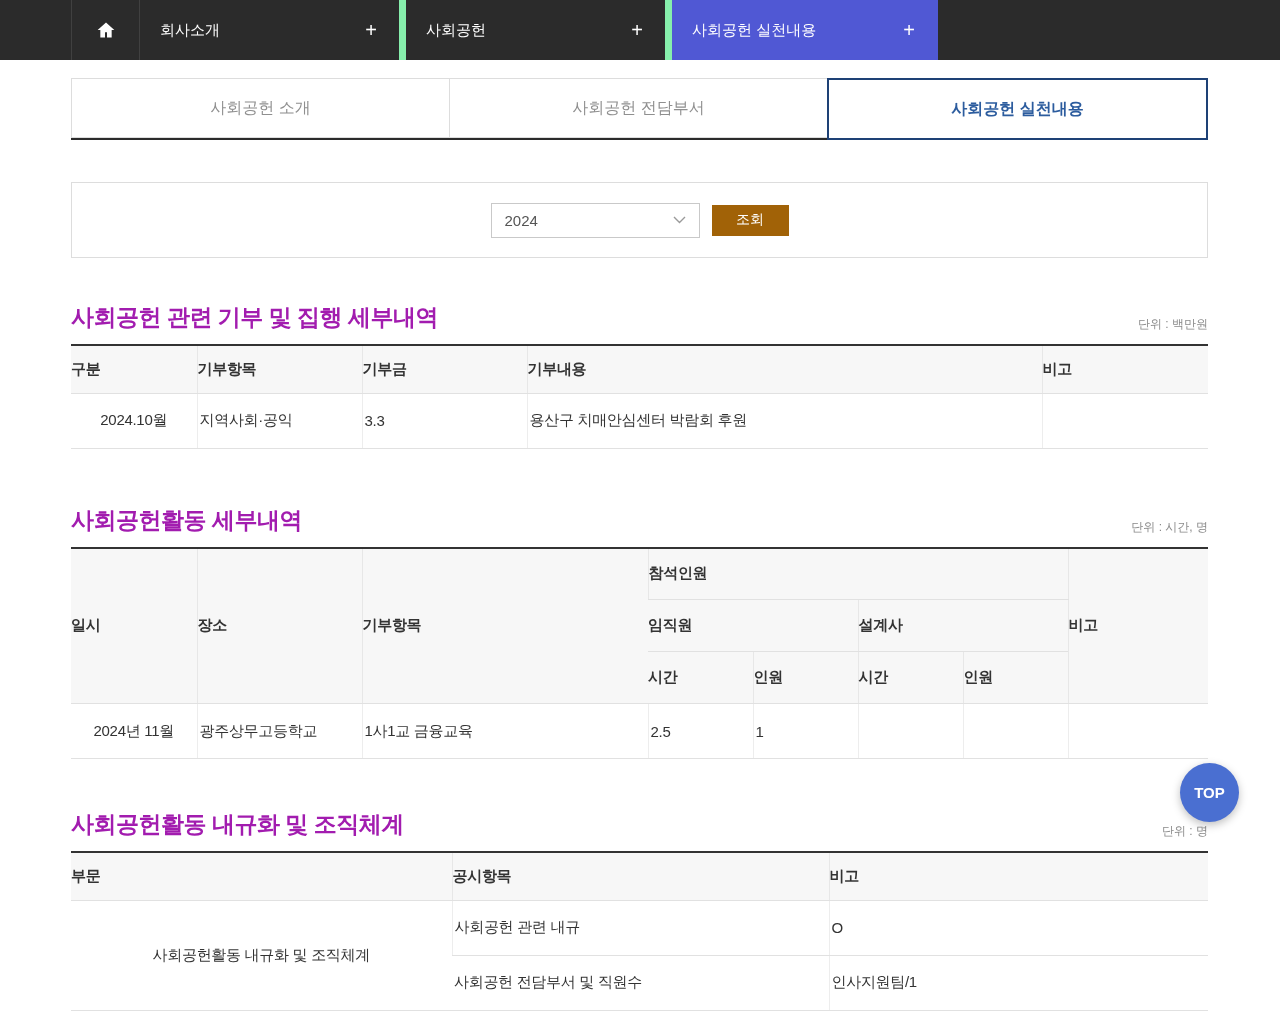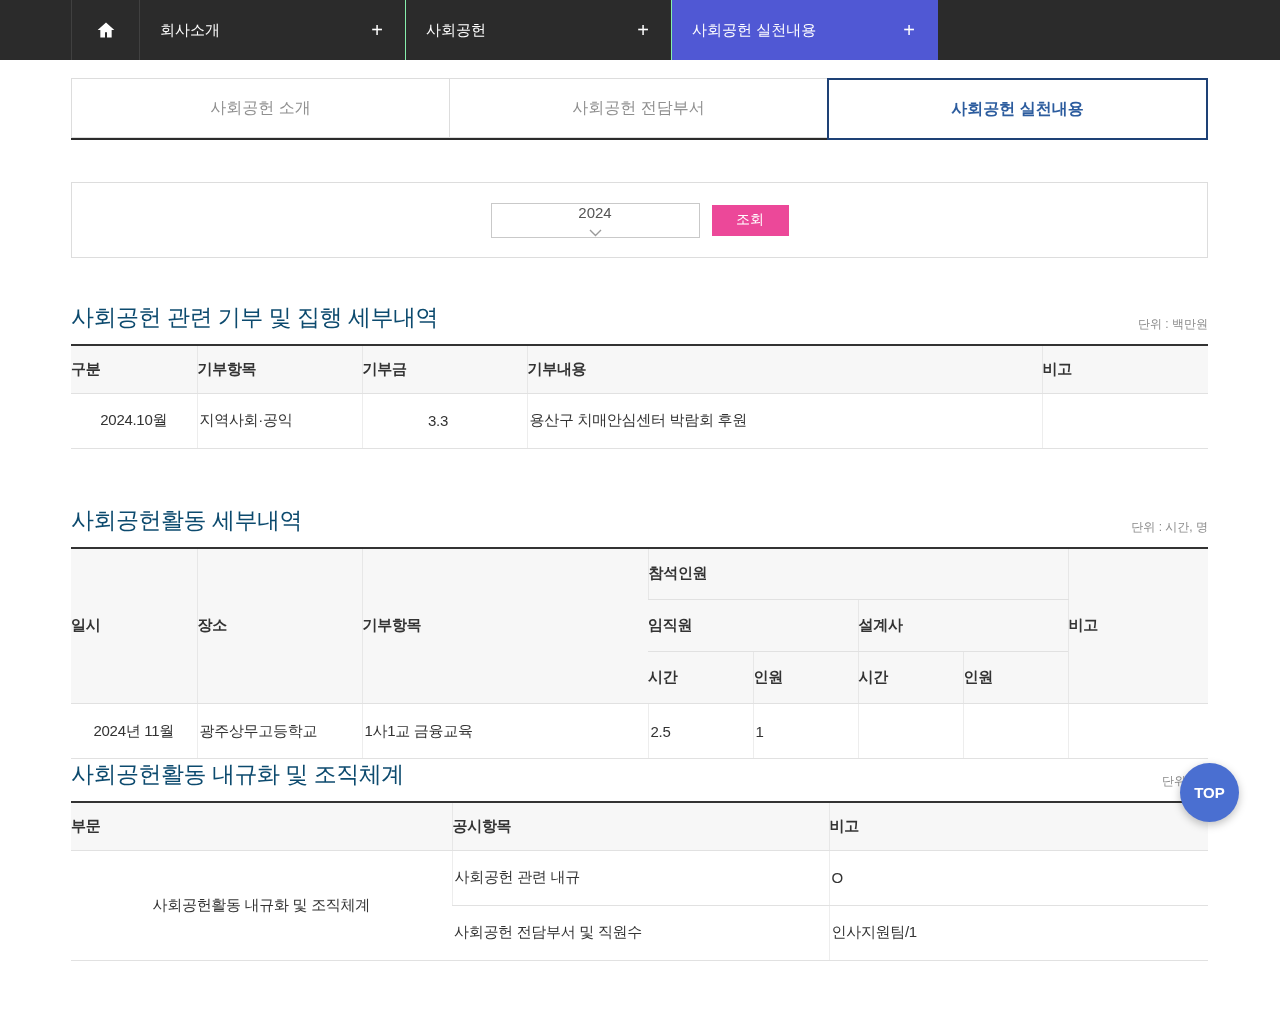--- a/index.html
+++ b/index.html
@@ -1,53 +1,53 @@
 <!DOCTYPE html>
 <html><head>
 <meta charset="utf-8">
 <style>
   * { margin:0; padding:0; box-sizing:border-box; }
   html, body { width:1280px; height:1024px; background:#ffffff; font-family:"Liberation Sans", sans-serif; overflow:hidden; position:relative; }
 
   
   .topnav { height:60px; background:#2b2b2b; display:flex; align-items:stretch; padding-left:71px; }
   .nav-home { width:69px; display:flex; align-items:center; justify-content:center; border-left:1px solid #404040; border-right:1px solid #404040; cursor:pointer; }
-  .nav-item { width:266px; display:flex; align-items:center; justify-content:space-between; padding:0 22px 0 20px; color:#ffffff; font-size:15px; border-right:1px solid #86efac; cursor:pointer; }
+  .nav-item { width:266px; display:flex; align-items:center; justify-content:space-between; padding:0 22px 0 20px; color:#ffffff; font-size:15px; border-right:7px solid #86efac; cursor:pointer; }
   .nav-item.active { background:#5058d4; border-right:1px solid #5058d4; }
   .nav-plus { font-size:20px; font-weight:400; color:#ffffff; line-height:1; }
 
   
   .content { width:1137px; margin-left:71px; }
 
   
   .tabs { display:flex; margin-top:18px; border-bottom:2px solid #2b2b2b; align-items:flex-start; }
   .tab { flex:1; height:60px; display:flex; align-items:center; justify-content:center; font-size:16px; color:#8f8f8f; background:#fff; border:1px solid #dddddd; border-right:none; cursor:pointer; }
   .tab:nth-child(3) { border-right:1px solid #dddddd; }
   .tab.active { border:2px solid #1e4176; color:#2c5c9e; font-weight:700; height:62px; margin-bottom:-2px; background:#fff; }
 
   
   .filterbox { margin-top:42px; height:76px; border:1px solid #ddd; display:flex; align-items:center; justify-content:center; gap:12px; }
-  .select { width:209px; height:35px; border:1px solid #c9c9c9; background:#fff; display:flex; align-items:center; justify-content:space-between; padding:0 13px; font-size:15px; color:#555; cursor:pointer;flex-direction:column; }
-  .btn-search { width:77px; height:31px; background:#ec4899; color:#fff; border:none; font-size:14px; font-family:"Liberation Sans", sans-serif; cursor:pointer; }
+  .select { width:209px; height:35px; border:1px solid #c9c9c9; background:#fff; display:flex; align-items:center; justify-content:space-between; padding:0 13px; font-size:15px; color:#555; cursor:pointer; }
+  .btn-search { width:77px; height:31px; background:#a16207; color:#fff; border:none; font-size:14px; font-family:"Liberation Sans", sans-serif; cursor:pointer; }
 
   
   .section-head { display:flex; justify-content:space-between; align-items:flex-end; margin-bottom:11px; }
-  .section-title { font-size:23px; font-weight:400; color:#0c4a6e; letter-spacing:-0.5px; }
+  .section-title { font-size:23px; font-weight:700; color:#a21caf; letter-spacing:-0.5px; }
   .section-unit { font-size:12px; color:#8a8a8a; }
   .sec1 { margin-top:44px; }
   .sec2 { margin-top:56px; }
-  .sec3 { }
+  .sec3 { margin-top:50px; }
 
   
   table { width:100%; border-collapse:collapse; table-layout:fixed; border-top:2px solid #333; }
   th { background:#f7f7f7; font-size:15px; font-weight:700; color:#333; height:48px; border-bottom:1px solid #e1e1e1; border-left:1px solid #e7e7e7; text-align:left; letter-spacing:-0.3px; }
   td { background:#fff; font-size:15px; color:#333; height:55px; border-bottom:1px solid #e1e1e1; border-left:1px solid #ededed; padding:0 2px; letter-spacing:-0.3px; }
   th:first-child, td:first-child { border-left:none; }
   .t-center { text-align:center; padding:0; }
-  .t-right  { text-align:center; padding-right:15px; }
+  .t-right  { text-align:left; padding-right:15px; }
   .t-left   { text-align:left; }
   .tbl2 th { height:52px; }
 
   
   .top-btn { position:absolute; left:1180px; top:763px; width:59px; height:59px; border-radius:50%; background:#4a6fd1; color:#fff; font-size:15px; font-weight:700; display:flex; align-items:center; justify-content:center; box-shadow:0 3px 8px rgba(0,0,0,0.25); cursor:pointer; }
 </style>
 </head>
 <body>
 
 <nav class="topnav">

